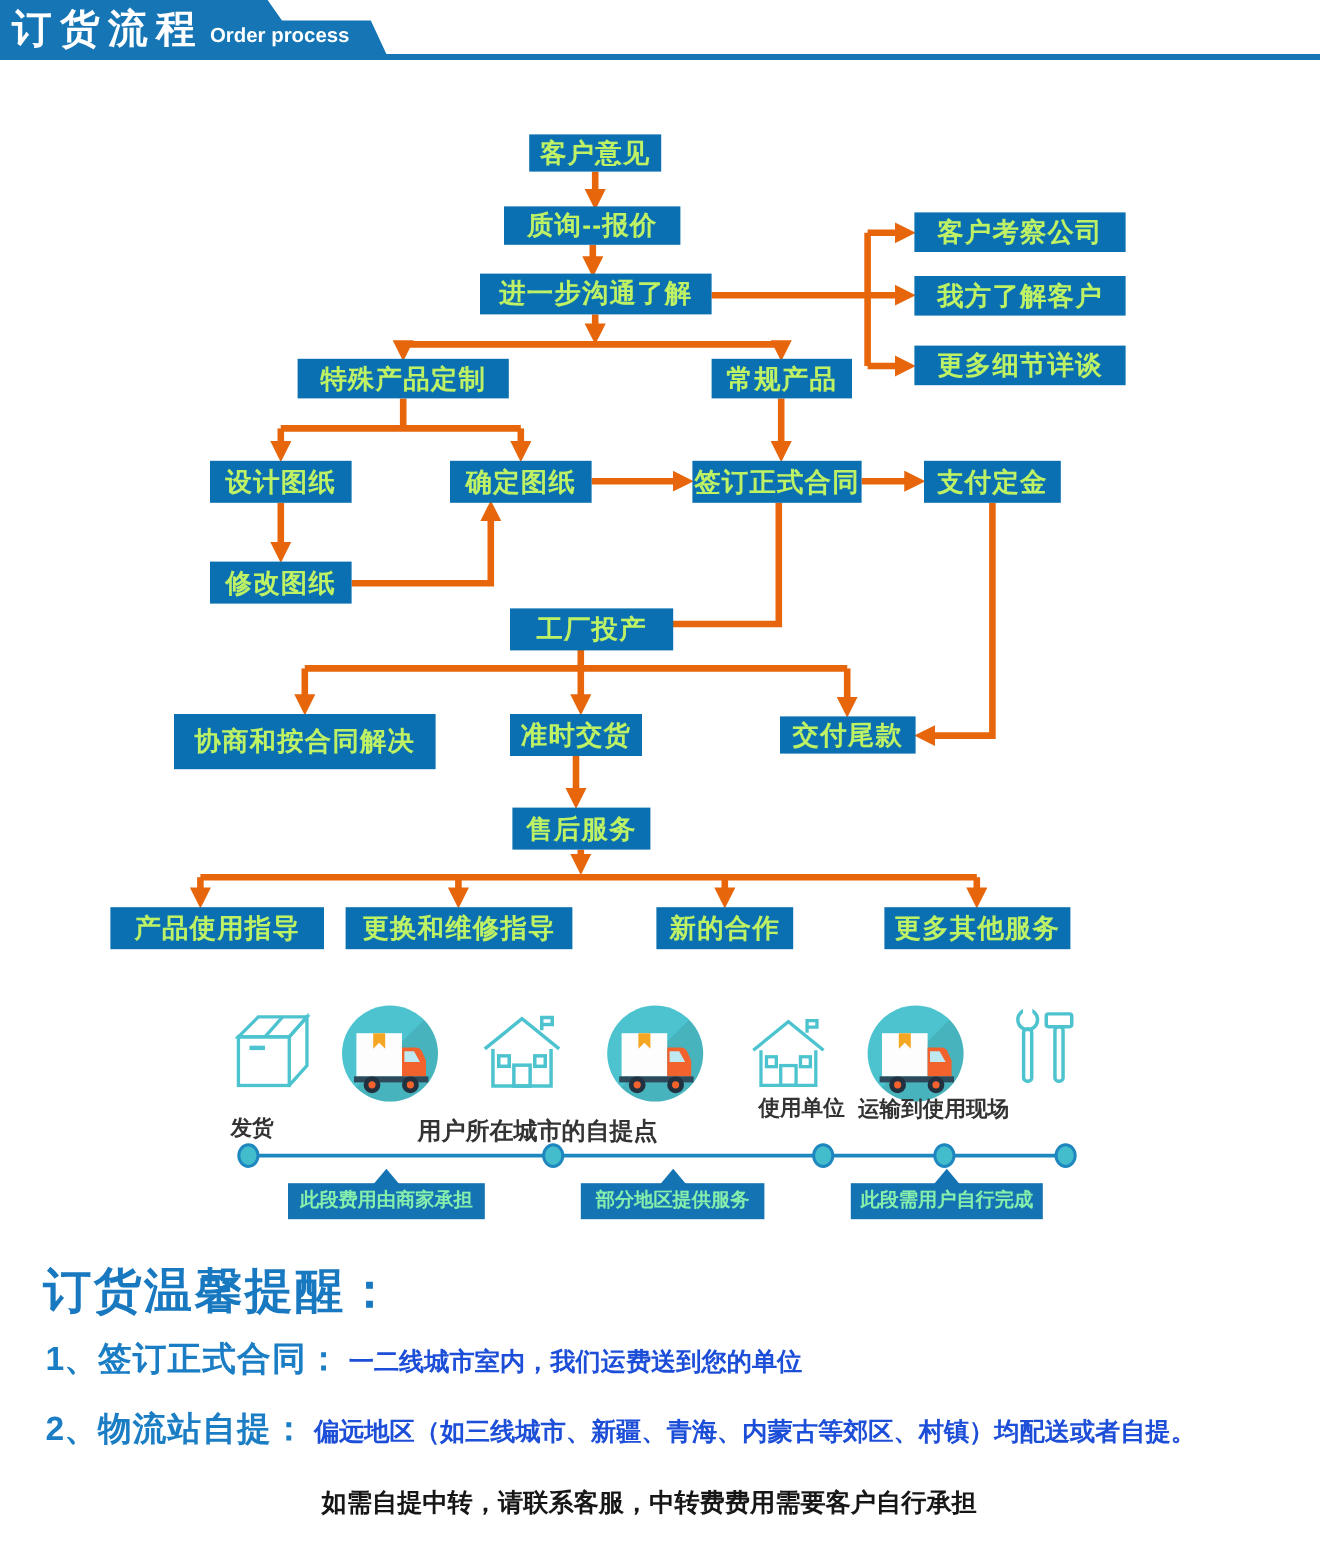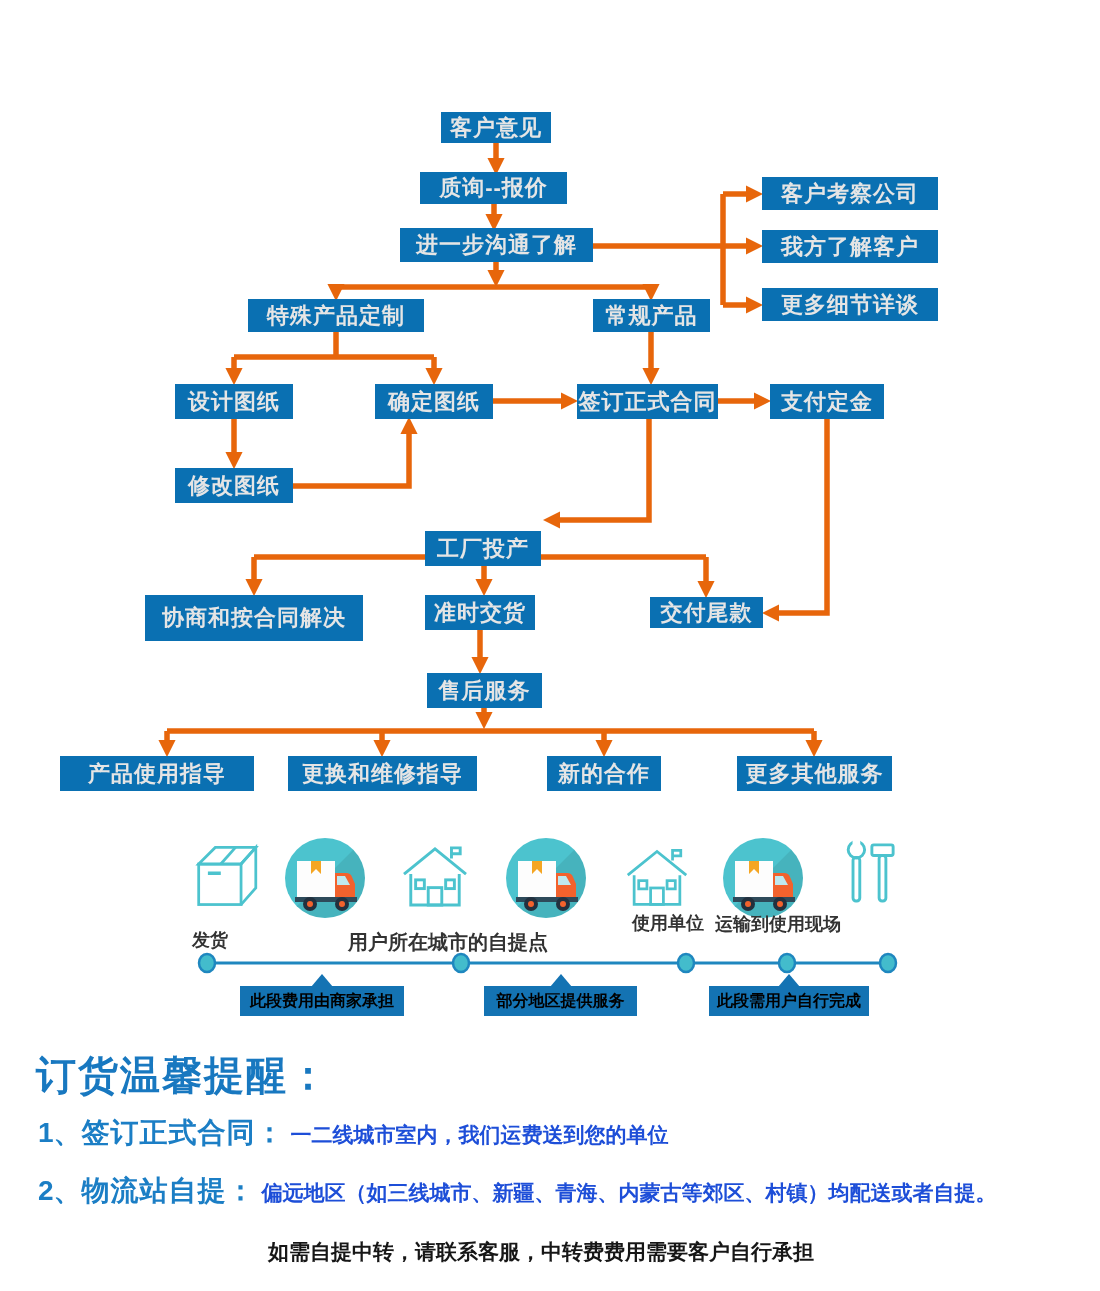--- a/index.html
+++ b/index.html
@@ -6,28 +6,28 @@
   #canvas{position:relative;width:1100px;height:1291px;background:#fff;overflow:hidden;
           font-family:"Liberation Sans","DejaVu Sans",sans-serif;}
   
   .header{position:absolute;left:0;top:0;width:1100px;height:52px;}
   .header svg{position:absolute;left:0;top:0;}
   .h-cn{position:absolute;left:10px;top:2px;font-size:33px;font-weight:bold;color:#fff;letter-spacing:7px;}
   .h-en{position:absolute;left:175px;top:20px;font-size:17px;color:#fff;font-weight:600;}
   
   #arrows,#timeline-svg{position:absolute;left:0;top:0;pointer-events:none;}
   .ar{stroke:#e7660b;stroke-width:5.5;fill:none;stroke-linejoin:miter;}
-  .fbox{position:absolute;background:#0a70b2;color:#e5e5e5;display:flex;align-items:center;justify-content:center;
+  .fbox{position:absolute;background:#0a70b2;color:#bef264;display:flex;align-items:center;justify-content:center;
         font-size:22px;font-weight:bold;letter-spacing:1px;white-space:nowrap;z-index:2;}
   
   .licon{position:absolute;}
   .ilabel{position:absolute;transform:translateX(-50%);font-size:18px;font-weight:600;color:#333;white-space:nowrap;}
   .tl{stroke:#1f87bf;stroke-width:3;}
   .dot{fill:#43bccc;stroke:#1f87bf;stroke-width:2.5;}
-  .ribbon{position:absolute;top:986px;height:30px;line-height:30px;background:#1473b3;color:#000000;
+  .ribbon{position:absolute;top:986px;height:30px;line-height:30px;background:#1473b3;color:#86efac;
           font-size:16px;font-weight:bold;text-align:center;z-index:2;}
   .ribbon::before{content:"";position:absolute;top:-12px;left:50%;margin-left:-11px;
           border-left:11px solid transparent;border-right:11px solid transparent;border-bottom:13px solid #1473b3;}
   
   .notes-heading{position:absolute;left:36px;top:1048px;font-size:40px;font-weight:bold;color:#1878c0;letter-spacing:2px;}
   .note-item{position:absolute;left:38px;display:flex;align-items:baseline;white-space:nowrap;}
   .note-no,.note-label{color:#1b7ec5;font-size:28px;font-weight:bold;}
   .note-label{letter-spacing:1px;}
   .note-text{font-size:21px;font-weight:600;color:#1d4ed8;margin-left:6px;}
   .footnote{position:absolute;left:268px;top:1238px;font-size:21px;font-weight:600;color:#161616;white-space:nowrap;}
@@ -76,20 +76,28 @@
           <circle cx="18" cy="15" r="8.5"></circle>
           <rect x="14.5" y="23" width="7" height="45" rx="3"></rect>
           <rect x="34" y="10" width="22" height="11" rx="2"></rect>
           <rect x="41.5" y="21" width="7" height="47" rx="3"></rect>
         </g>
         <rect x="14" y="2" width="8" height="9" fill="#fff"></rect>
       </symbol>
     </defs>
   </svg>
 
+  <div class="header">
+    <svg width="1100" height="52">
+      <path d="M0,0 H223 L235,17 H309 L322,45 H0 Z" fill="#1575b5"></path>
+      <rect x="0" y="45" width="1100" height="5" fill="#1575b5"></rect>
+    </svg>
+    <span class="h-cn">订货流程</span>
+    <span class="h-en">Order process</span>
+  </div>
 
   <svg id="arrows" width="1100" height="820">
     <defs>
       <marker id="ah" viewBox="0 0 10 10" refX="6.5" refY="5" markerWidth="3.2" markerHeight="3.2" orient="auto">
         <path d="M0,0 L10,5 L0,10 Z" fill="#e7660b"></path>
       </marker>
     </defs>
     <path class="ar" d="M496,143 V169" marker-end="url(#ah)"></path>
     <path class="ar" d="M494,204 V225" marker-end="url(#ah)"></path>
     <path class="ar" d="M496,262 V281" marker-end="url(#ah)"></path>
@@ -129,26 +137,26 @@
   <div class="fbox" style="left:762px;top:177px;width:176px;height:33px">客户考察公司</div>
   <div class="fbox" style="left:762px;top:230px;width:176px;height:33px">我方了解客户</div>
   <div class="fbox" style="left:762px;top:288px;width:176px;height:33px">更多细节详谈</div>
   <div class="fbox" style="left:248px;top:299px;width:176px;height:33px">特殊产品定制</div>
   <div class="fbox" style="left:593px;top:299px;width:117px;height:33px">常规产品</div>
   <div class="fbox" style="left:175px;top:384px;width:118px;height:35px">设计图纸</div>
   <div class="fbox" style="left:375px;top:384px;width:118px;height:35px">确定图纸</div>
   <div class="fbox" style="left:577px;top:384px;width:141px;height:35px">签订正式合同</div>
   <div class="fbox" style="left:770px;top:384px;width:114px;height:35px">支付定金</div>
   <div class="fbox" style="left:175px;top:468px;width:118px;height:35px">修改图纸</div>
-  <div class="fbox" style="left:425px;top:531px;width:116px;height:35px">工厂投产</div>
+  <div class="fbox" style="left:425px;top:507px;width:136px;height:35px">工厂投产</div>
   <div class="fbox" style="left:145px;top:595px;width:218px;height:46px">协商和按合同解决</div>
   <div class="fbox" style="left:425px;top:595px;width:110px;height:35px">准时交货</div>
   <div class="fbox" style="left:650px;top:597px;width:113px;height:31px">交付尾款</div>
   <div class="fbox" style="left:427px;top:673px;width:115px;height:35px">售后服务</div>
-  <div class="fbox" style="left:60px;top:756px;width:194px;height:35px">产品使用指导</div>
+  <div class="fbox" style="left:92px;top:756px;width:178px;height:35px">产品使用指导</div>
   <div class="fbox" style="left:288px;top:756px;width:189px;height:35px">更换和维修指导</div>
   <div class="fbox" style="left:547px;top:756px;width:114px;height:35px">新的合作</div>
   <div class="fbox" style="left:737px;top:756px;width:155px;height:35px">更多其他服务</div>
 
   <div class="licon" style="left:195px;top:843px">
     <svg width="70" height="66" viewBox="0 0 76 70">
         <use href="#sym-package"></use>
       </svg>
   </div>
   <div class="licon" style="left:283px;top:836px">

